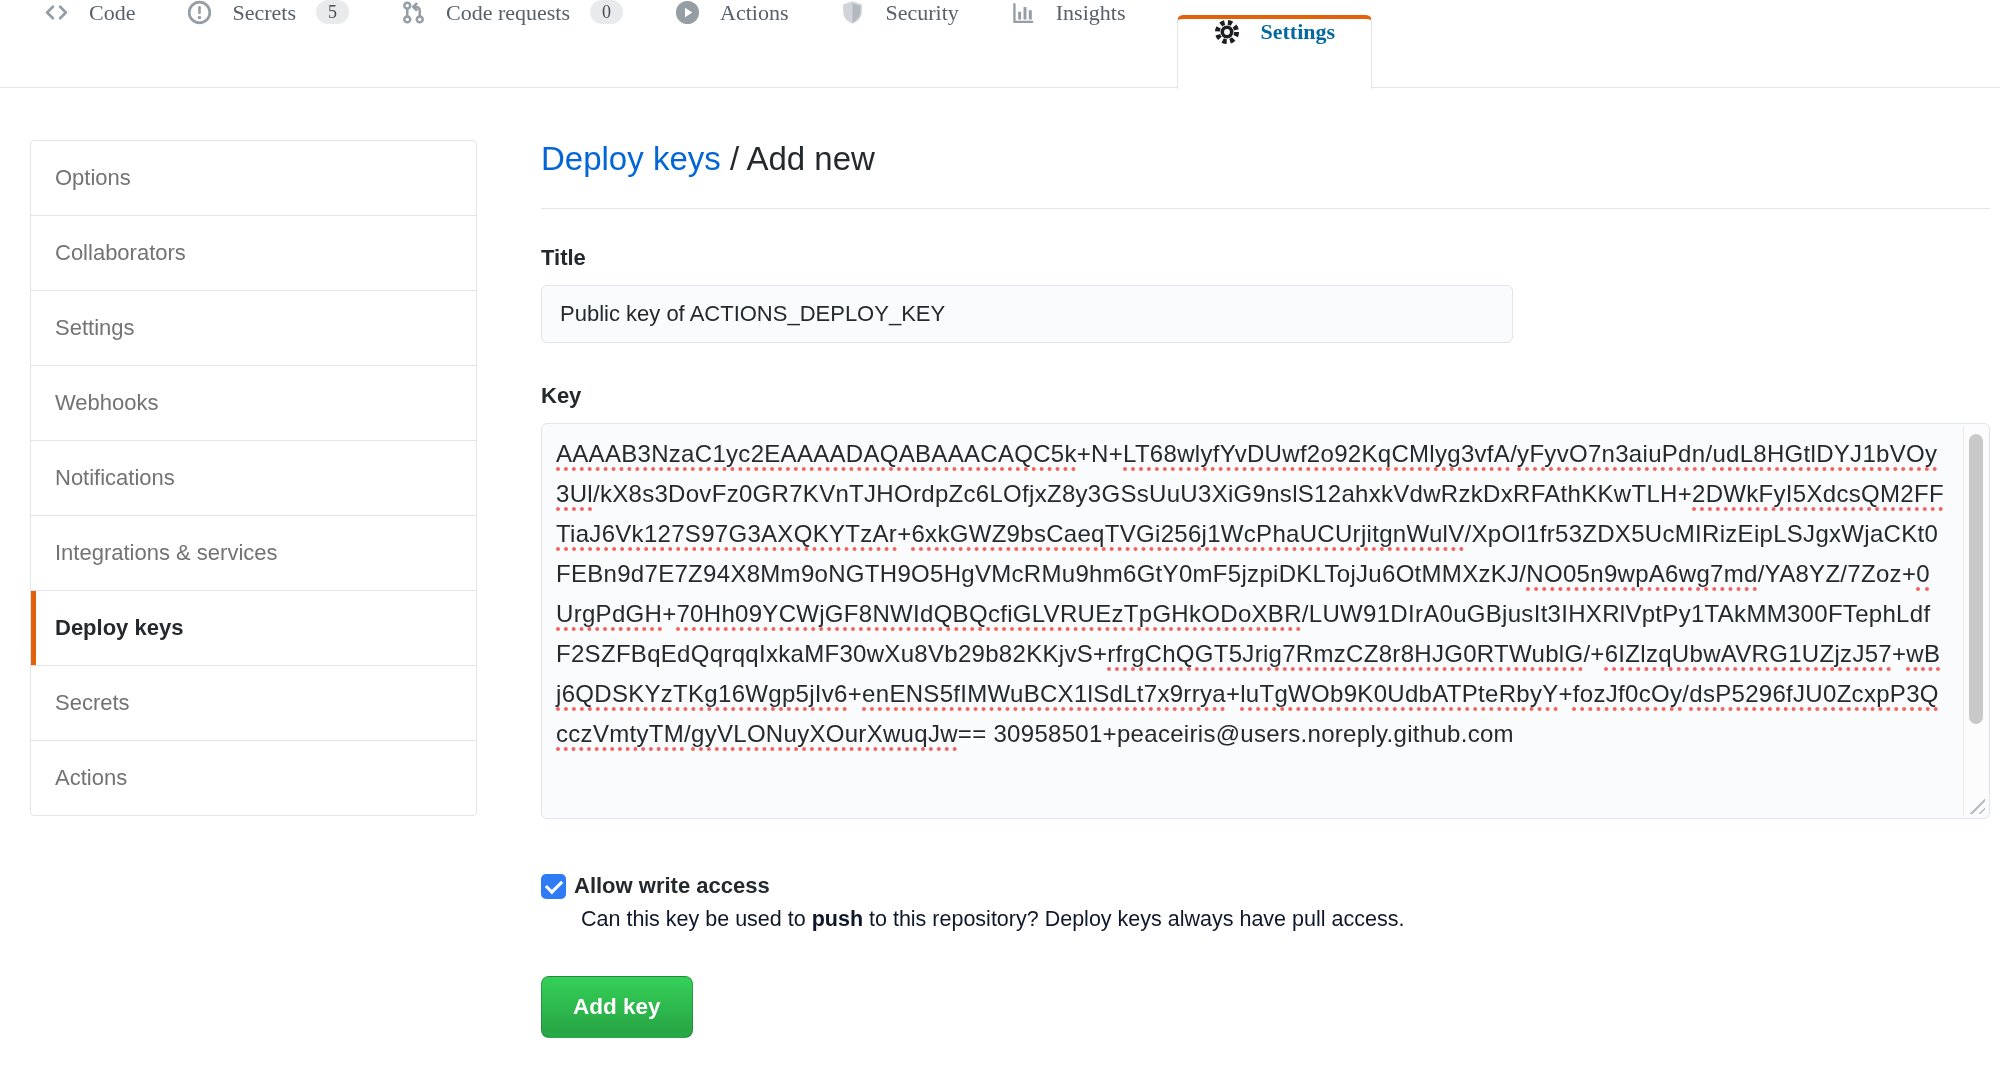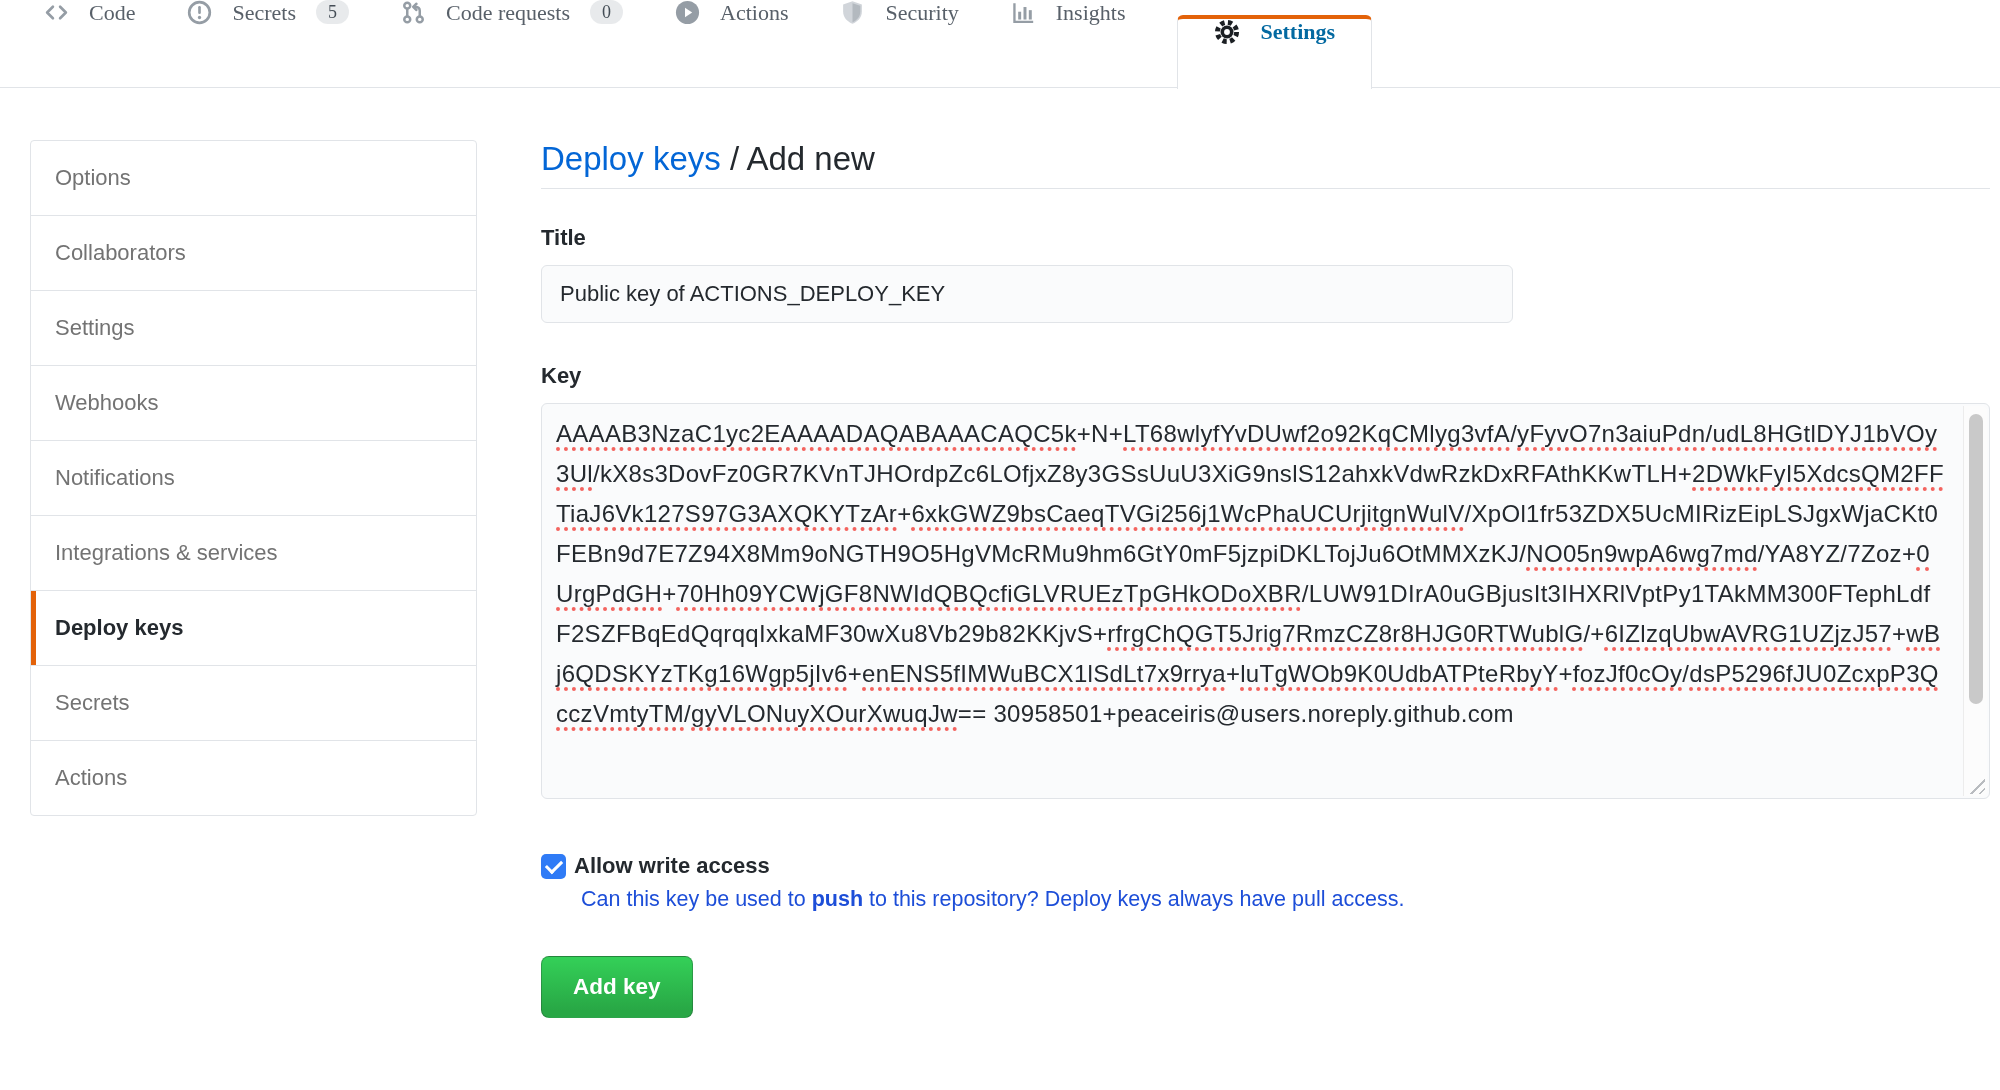--- a/index.html
+++ b/index.html
@@ -16,38 +16,38 @@
   .content { display:flex; align-items:flex-start; padding:52px 10px 0 30px; }
 
   
   .menu { width:447px; flex:none; border:1.5px solid #e1e4e8; border-radius:4px; background:#fff; }
   .menu-item { display:block; padding:24px 10px 24px 24px; font-size:22px; line-height:26px; color:#737373; border-bottom:1.5px solid #e1e4e8; cursor:pointer; }
   .menu-item:last-child { border-bottom:none; }
   .menu-item.active { color:#24292e; font-weight:bold; box-shadow:inset 5px 0 0 #e36209; }
 
   
   .main { flex:1; margin-left:64px; min-width:0; }
-  .subhead { font-size:33px; font-weight:400; padding-bottom:10px; border-bottom:1.5px solid #e1e4e8; margin-bottom:36px; }
+  .subhead { font-size:33px; font-weight:400; padding-bottom:30px; border-bottom:1.5px solid #e1e4e8; margin-bottom:36px; }
   .subhead a { color:#0366d6; text-decoration:none; cursor:pointer; }
 
   .field-label { display:block; font-size:22px; font-weight:bold; margin-bottom:14px; }
   .title-input { width:972px; font-family:inherit; font-size:22px; color:#24292e; padding:15px 18px; background:#fafbfc; border:1.5px solid #e1e4e8; border-radius:6px; outline:none; }
   .field-gap { margin-top:40px; }
 
   .key-box { position:relative; width:100%; height:396px; padding:10px 44px 10px 14px; background:#fafbfc; border:1.5px solid #e1e4e8; border-radius:6px; font-size:24px; line-height:40px; letter-spacing:.3px; word-break:break-all; color:#24292e; overflow:hidden; cursor:text; }
   .sq { text-decoration-line:underline; text-decoration-style:dotted; text-decoration-color:#f4645f; text-decoration-thickness:3.5px; text-underline-offset:5px; }
   .kb-scroll-track { position:absolute; top:2px; right:2px; bottom:2px; width:24px; background:#fcfcfc; border-left:1px solid #ececec; border-radius:0 5px 5px 0; }
   .kb-scroll-thumb { position:absolute; top:8px; right:4px; width:14px; height:290px; background:#c9c9c9; border-radius:8px; }
   .kb-resize-grip { position:absolute; right:4px; bottom:4px; width:19px; height:19px; background:repeating-linear-gradient(135deg, transparent 0 4px, #b9bcc0 4px 6px); clip-path:polygon(100% 0, 100% 100%, 0 100%); cursor:nwse-resize; }
 
   .write-row { margin-top:54px; display:flex; align-items:center; gap:8px; }
   .checkbox { width:25px; height:25px; border-radius:5px; background:#2f7bf6; position:relative; flex:none; cursor:pointer; }
   .checkbox::after { content:""; position:absolute; left:8px; top:3px; width:7px; height:13px; border:solid #fff; border-width:0 3.2px 3.2px 0; transform:rotate(45deg); }
   .write-label { font-size:22px; font-weight:bold; cursor:pointer; }
-  .write-note { margin:8px 0 0 40px; font-size:21.5px; color:#1d4ed8; }
+  .write-note { margin:8px 0 0 40px; font-size:21.5px; color:#0f172a; }
   .write-note b { font-weight:bold; }
 
   .add-key-btn { display:inline-block; margin-top:44px; padding:17px 31px; font-family:inherit; font-size:22.5px; font-weight:bold; color:#fff; background:linear-gradient(-180deg, #34d058 0%, #28a745 90%); border:1.5px solid rgba(27,31,35,.25); border-radius:8px; cursor:pointer; }
 </style>
 </head>
 <body>
 
 <nav class="topnav">
     <div class="tab">
        <span class="tab-icon">

